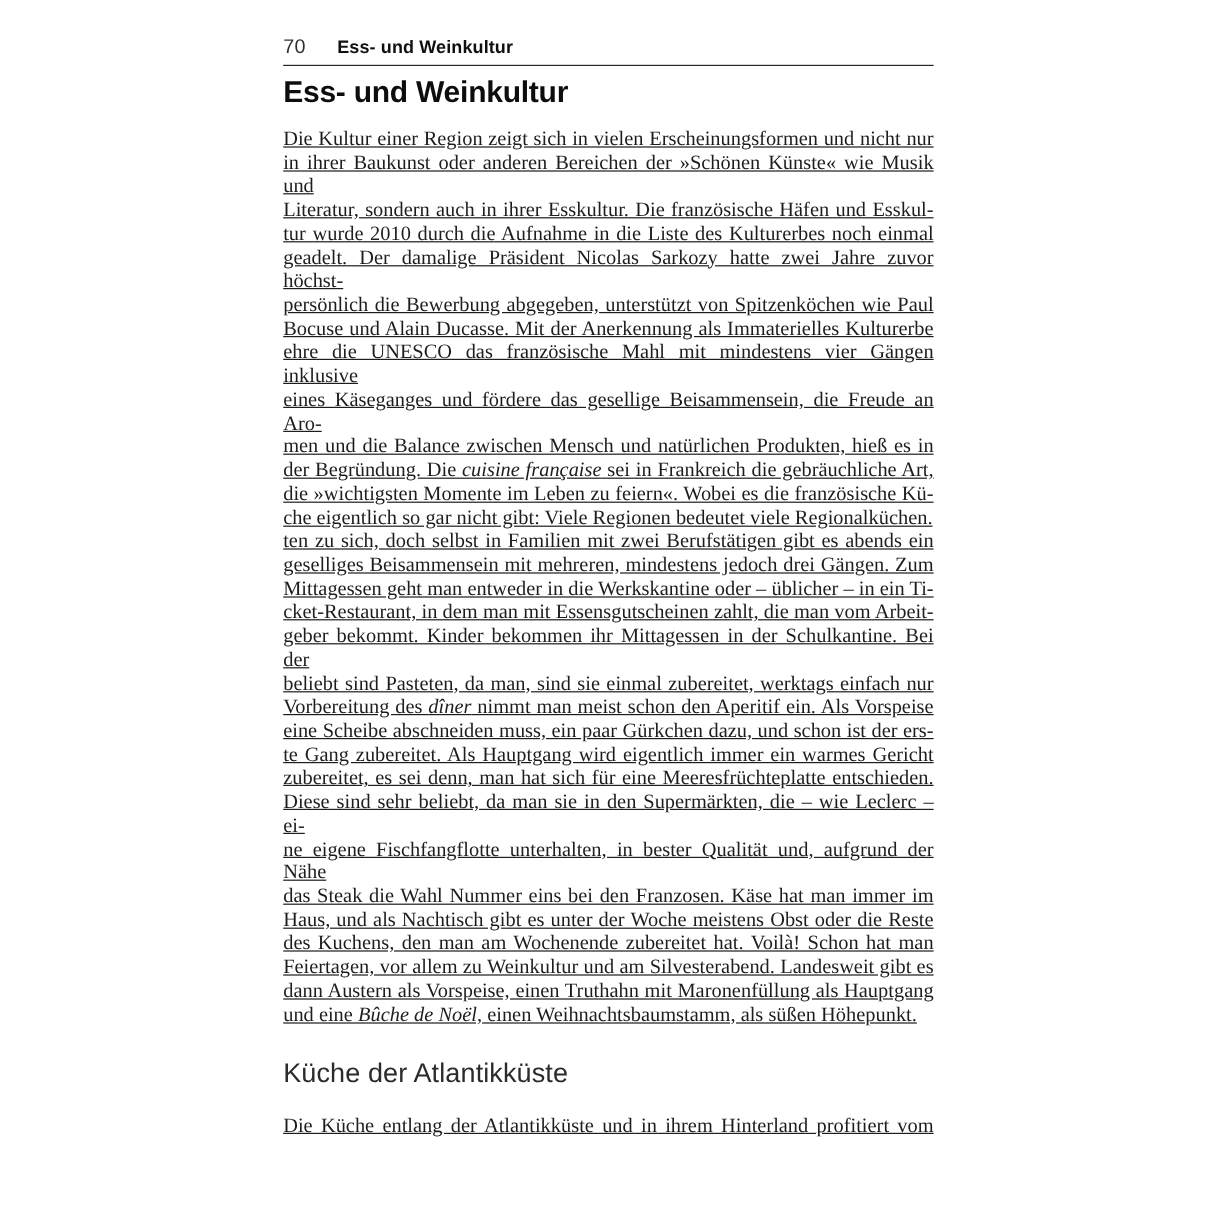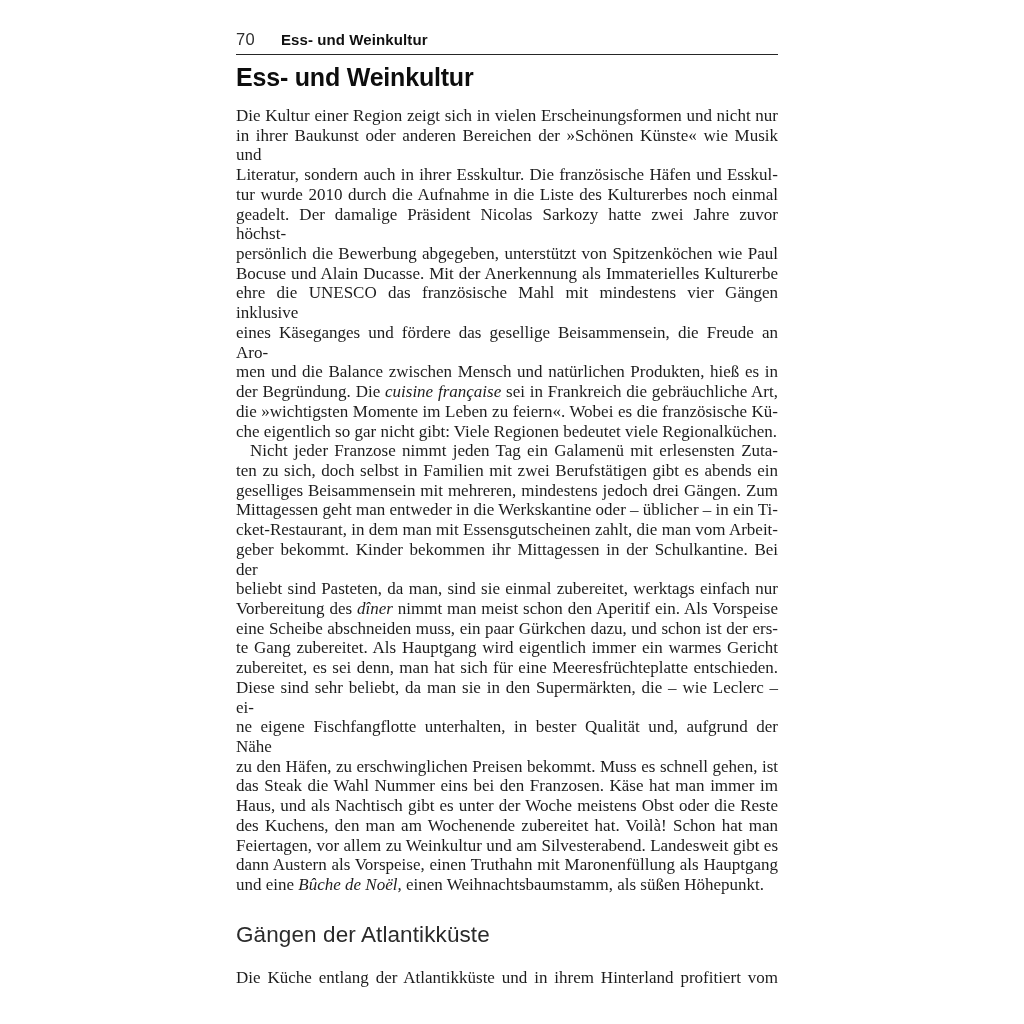--- a/index.html
+++ b/index.html
@@ -47,20 +47,21 @@
     margin-top: 16px;
     font-size: 17px;
     line-height: 19.72px;
     color: #1d1d1d;
   }
   .para { margin: 0; }
   .line {
     text-align: justify;
     text-align-last: justify;
     white-space: normal;
+    text-decoration: underline;
   }
   .line.endline { text-align-last: left; }
   .line.indent { text-indent: 14px; }
   .line i { font-style: italic; }
 
   .subheading {
     font-family: "Liberation Sans", sans-serif;
     font-weight: 400;
     font-size: 22.5px;
     line-height: 24px;
@@ -90,39 +91,37 @@
         <div class="line">persönlich die Bewerbung abgegeben, unterstützt von Spitzenköchen wie Paul</div>
         <div class="line">Bocuse und Alain Ducasse. Mit der Anerkennung als Immaterielles Kulturerbe</div>
         <div class="line">ehre die UNESCO das französische Mahl mit mindestens vier Gängen inklusive</div>
         <div class="line">eines Käseganges und fördere das gesellige Beisammensein, die Freude an Aro-</div>
         <div class="line">men und die Balance zwischen Mensch und natürlichen Produkten, hieß es in</div>
         <div class="line">der Begründung. Die <i>cuisine française</i> sei in Frankreich die gebräuchliche Art,</div>
         <div class="line">die »wichtigsten Momente im Leben zu feiern«. Wobei es die französische Kü-</div>
         <div class="line endline">che eigentlich so gar nicht gibt: Viele Regionen bedeutet viele Regionalküchen.</div>
       </div>
       <div class="para">
-        <div class="line indent">Nicht jeder Franzose nimmt jeden Tag ein Galamenü mit erlesensten Zuta-</div>
         <div class="line">ten zu sich, doch selbst in Familien mit zwei Berufstätigen gibt es abends ein</div>
         <div class="line">geselliges Beisammensein mit mehreren, mindestens jedoch drei Gängen. Zum</div>
         <div class="line">Mittagessen geht man entweder in die Werkskantine oder – üblicher – in ein Ti-</div>
         <div class="line">cket-Restaurant, in dem man mit Essensgutscheinen zahlt, die man vom Arbeit-</div>
         <div class="line">geber bekommt. Kinder bekommen ihr Mittagessen in der Schulkantine. Bei der</div>
         <div class="line">beliebt sind Pasteten, da man, sind sie einmal zubereitet, werktags einfach nur</div>
         <div class="line">Vorbereitung des <i>dîner</i> nimmt man meist schon den Aperitif ein. Als Vorspeise</div>
         <div class="line">eine Scheibe abschneiden muss, ein paar Gürkchen dazu, und schon ist der ers-</div>
         <div class="line">te Gang zubereitet. Als Hauptgang wird eigentlich immer ein warmes Gericht</div>
         <div class="line">zubereitet, es sei denn, man hat sich für eine Meeresfrüchteplatte entschieden.</div>
         <div class="line">Diese sind sehr beliebt, da man sie in den Supermärkten, die – wie Leclerc – ei-</div>
         <div class="line">ne eigene Fischfangflotte unterhalten, in bester Qualität und, aufgrund der Nähe</div>
-        <div class="line">zu den Häfen, zu erschwinglichen Preisen bekommt. Muss es schnell gehen, ist</div>
         <div class="line">das Steak die Wahl Nummer eins bei den Franzosen. Käse hat man immer im</div>
         <div class="line">Haus, und als Nachtisch gibt es unter der Woche meistens Obst oder die Reste</div>
         <div class="line">des Kuchens, den man am Wochenende zubereitet hat. Voilà! Schon hat man</div>
         <div class="line">Feiertagen, vor allem zu Weinkultur und am Silvesterabend. Landesweit gibt es</div>
         <div class="line">dann Austern als Vorspeise, einen Truthahn mit Maronenfüllung als Hauptgang</div>
         <div class="line endline">und eine <i>Bûche de Noël,</i> einen Weihnachtsbaumstamm, als süßen Höhepunkt.</div>
       </div>
-      <h2 class="subheading">Gängen der Atlantikküste</h2>
+      <h2 class="subheading">Küche der Atlantikküste</h2>
       <div class="para">
         <div class="line">Die Küche entlang der Atlantikküste und in ihrem Hinterland profitiert vom</div>
       </div>
     </main>
 </div>
 
 </body></html>

